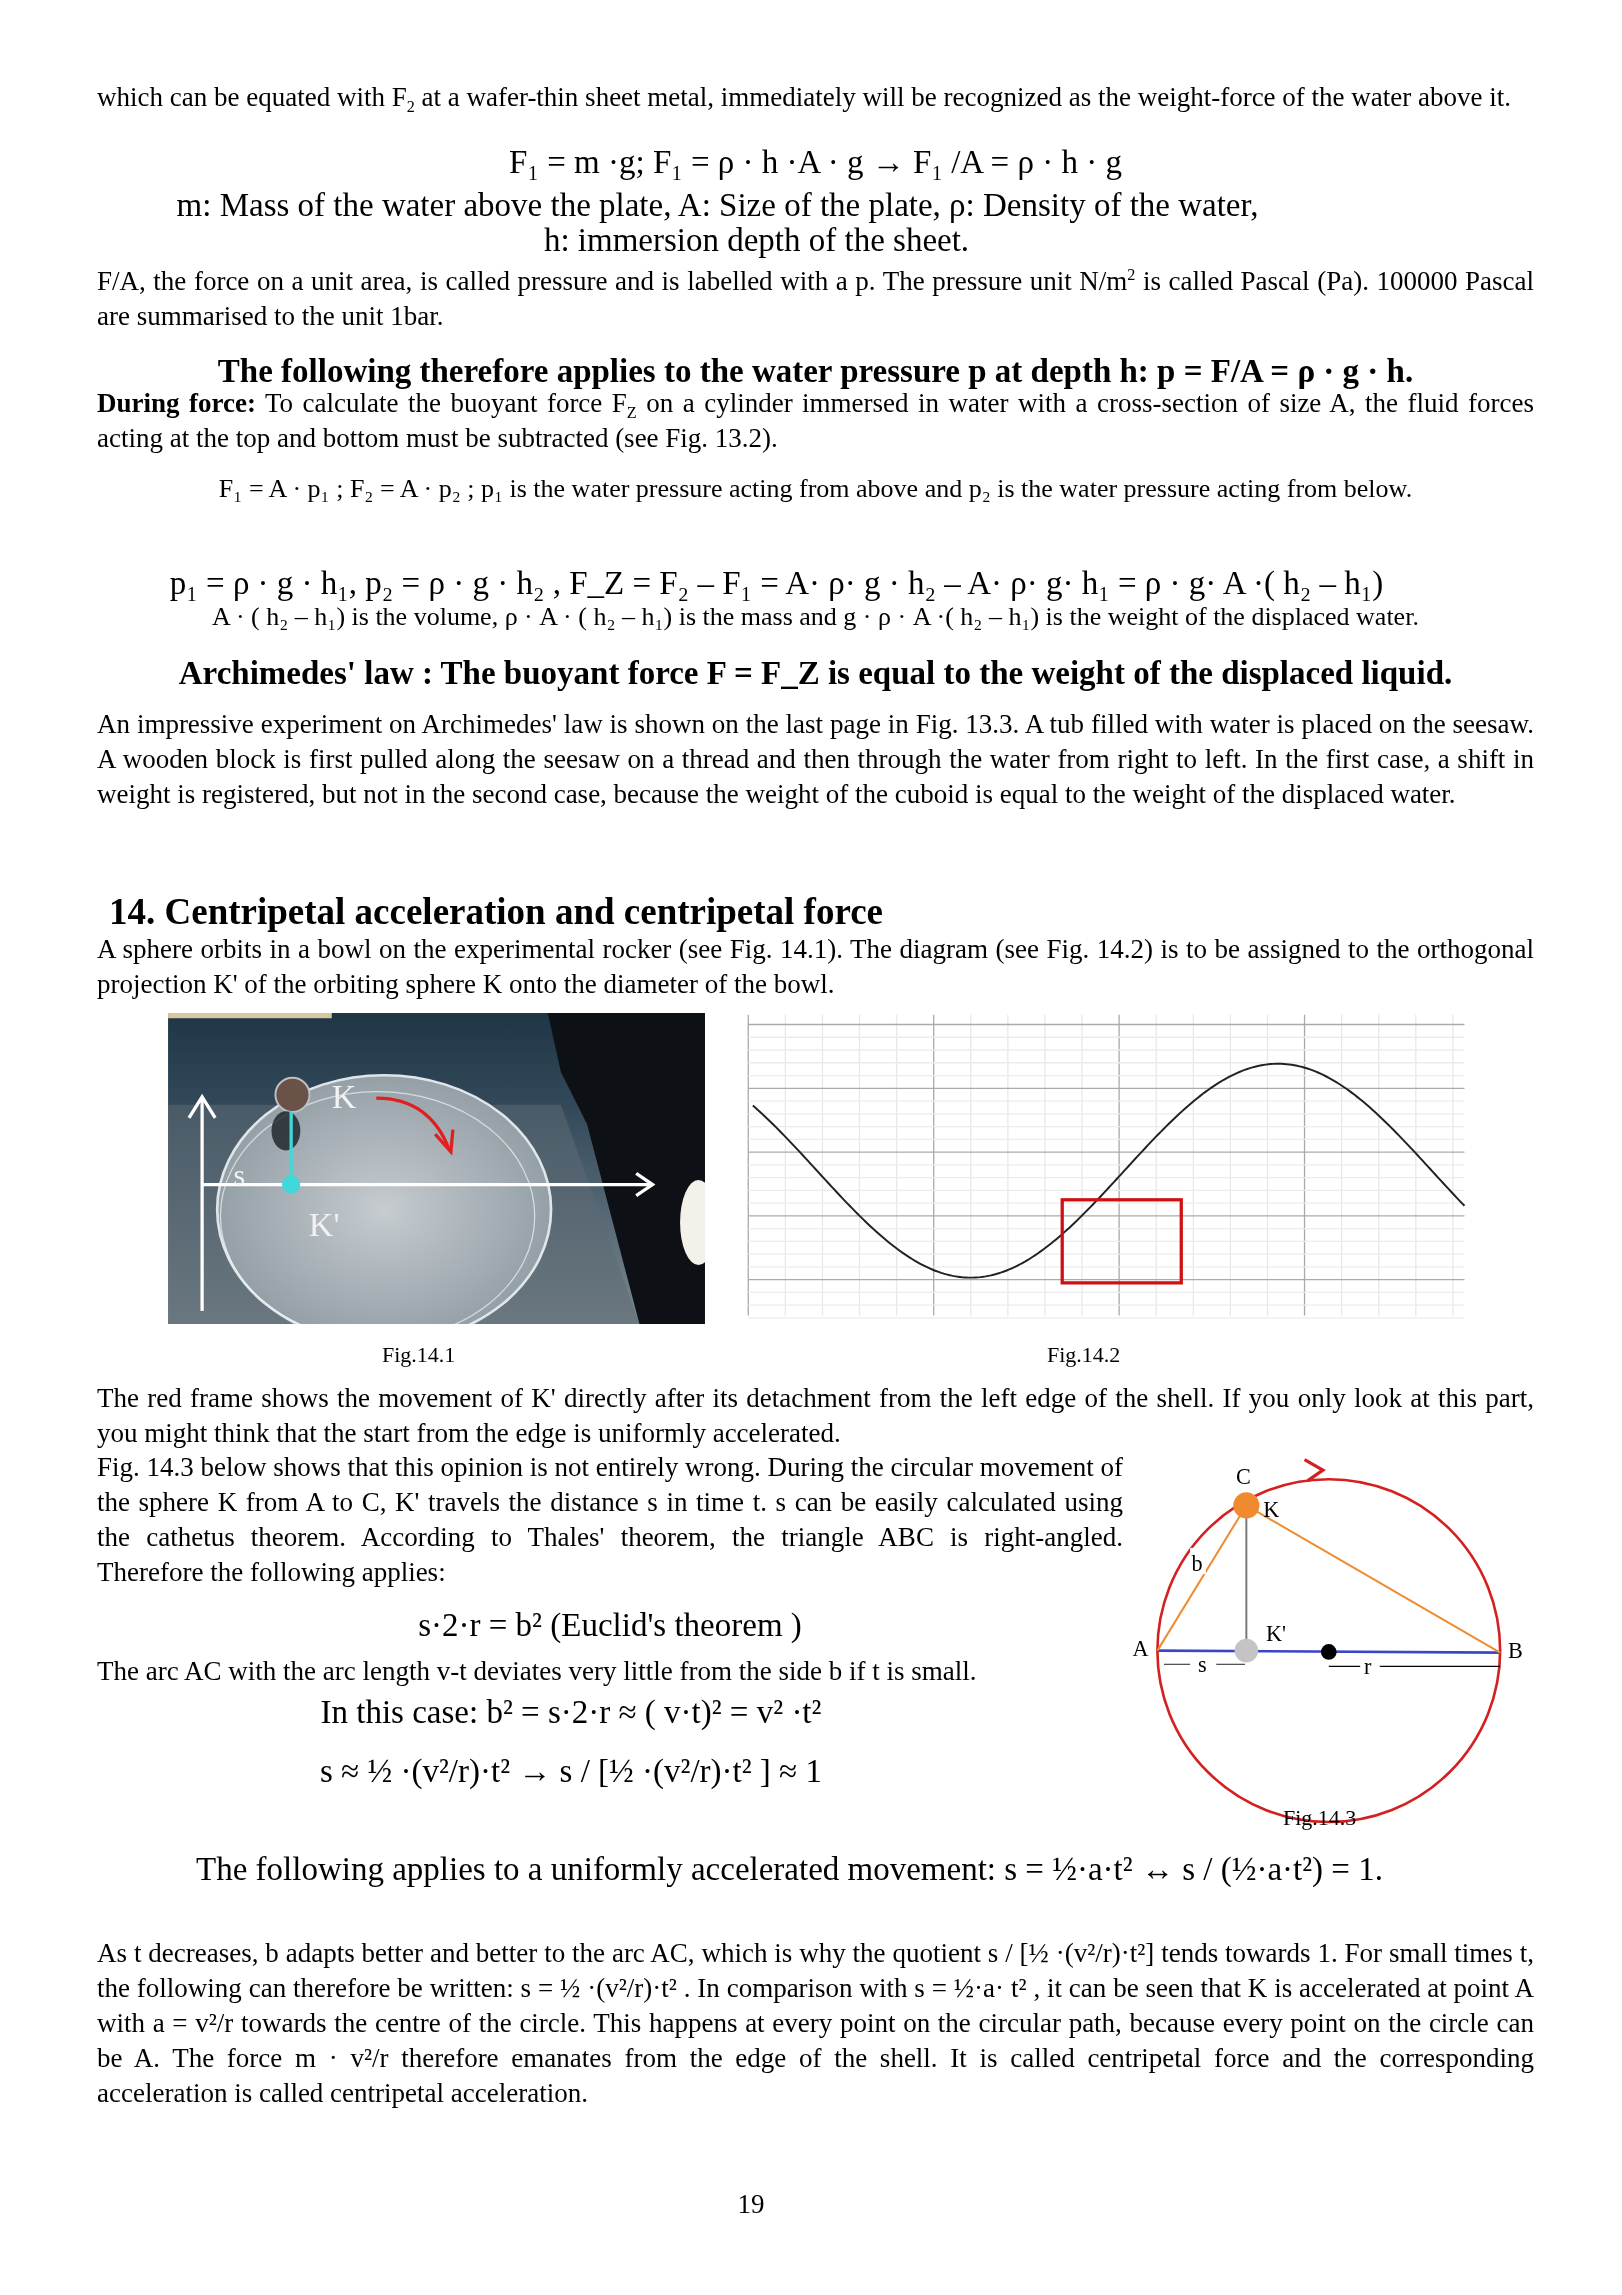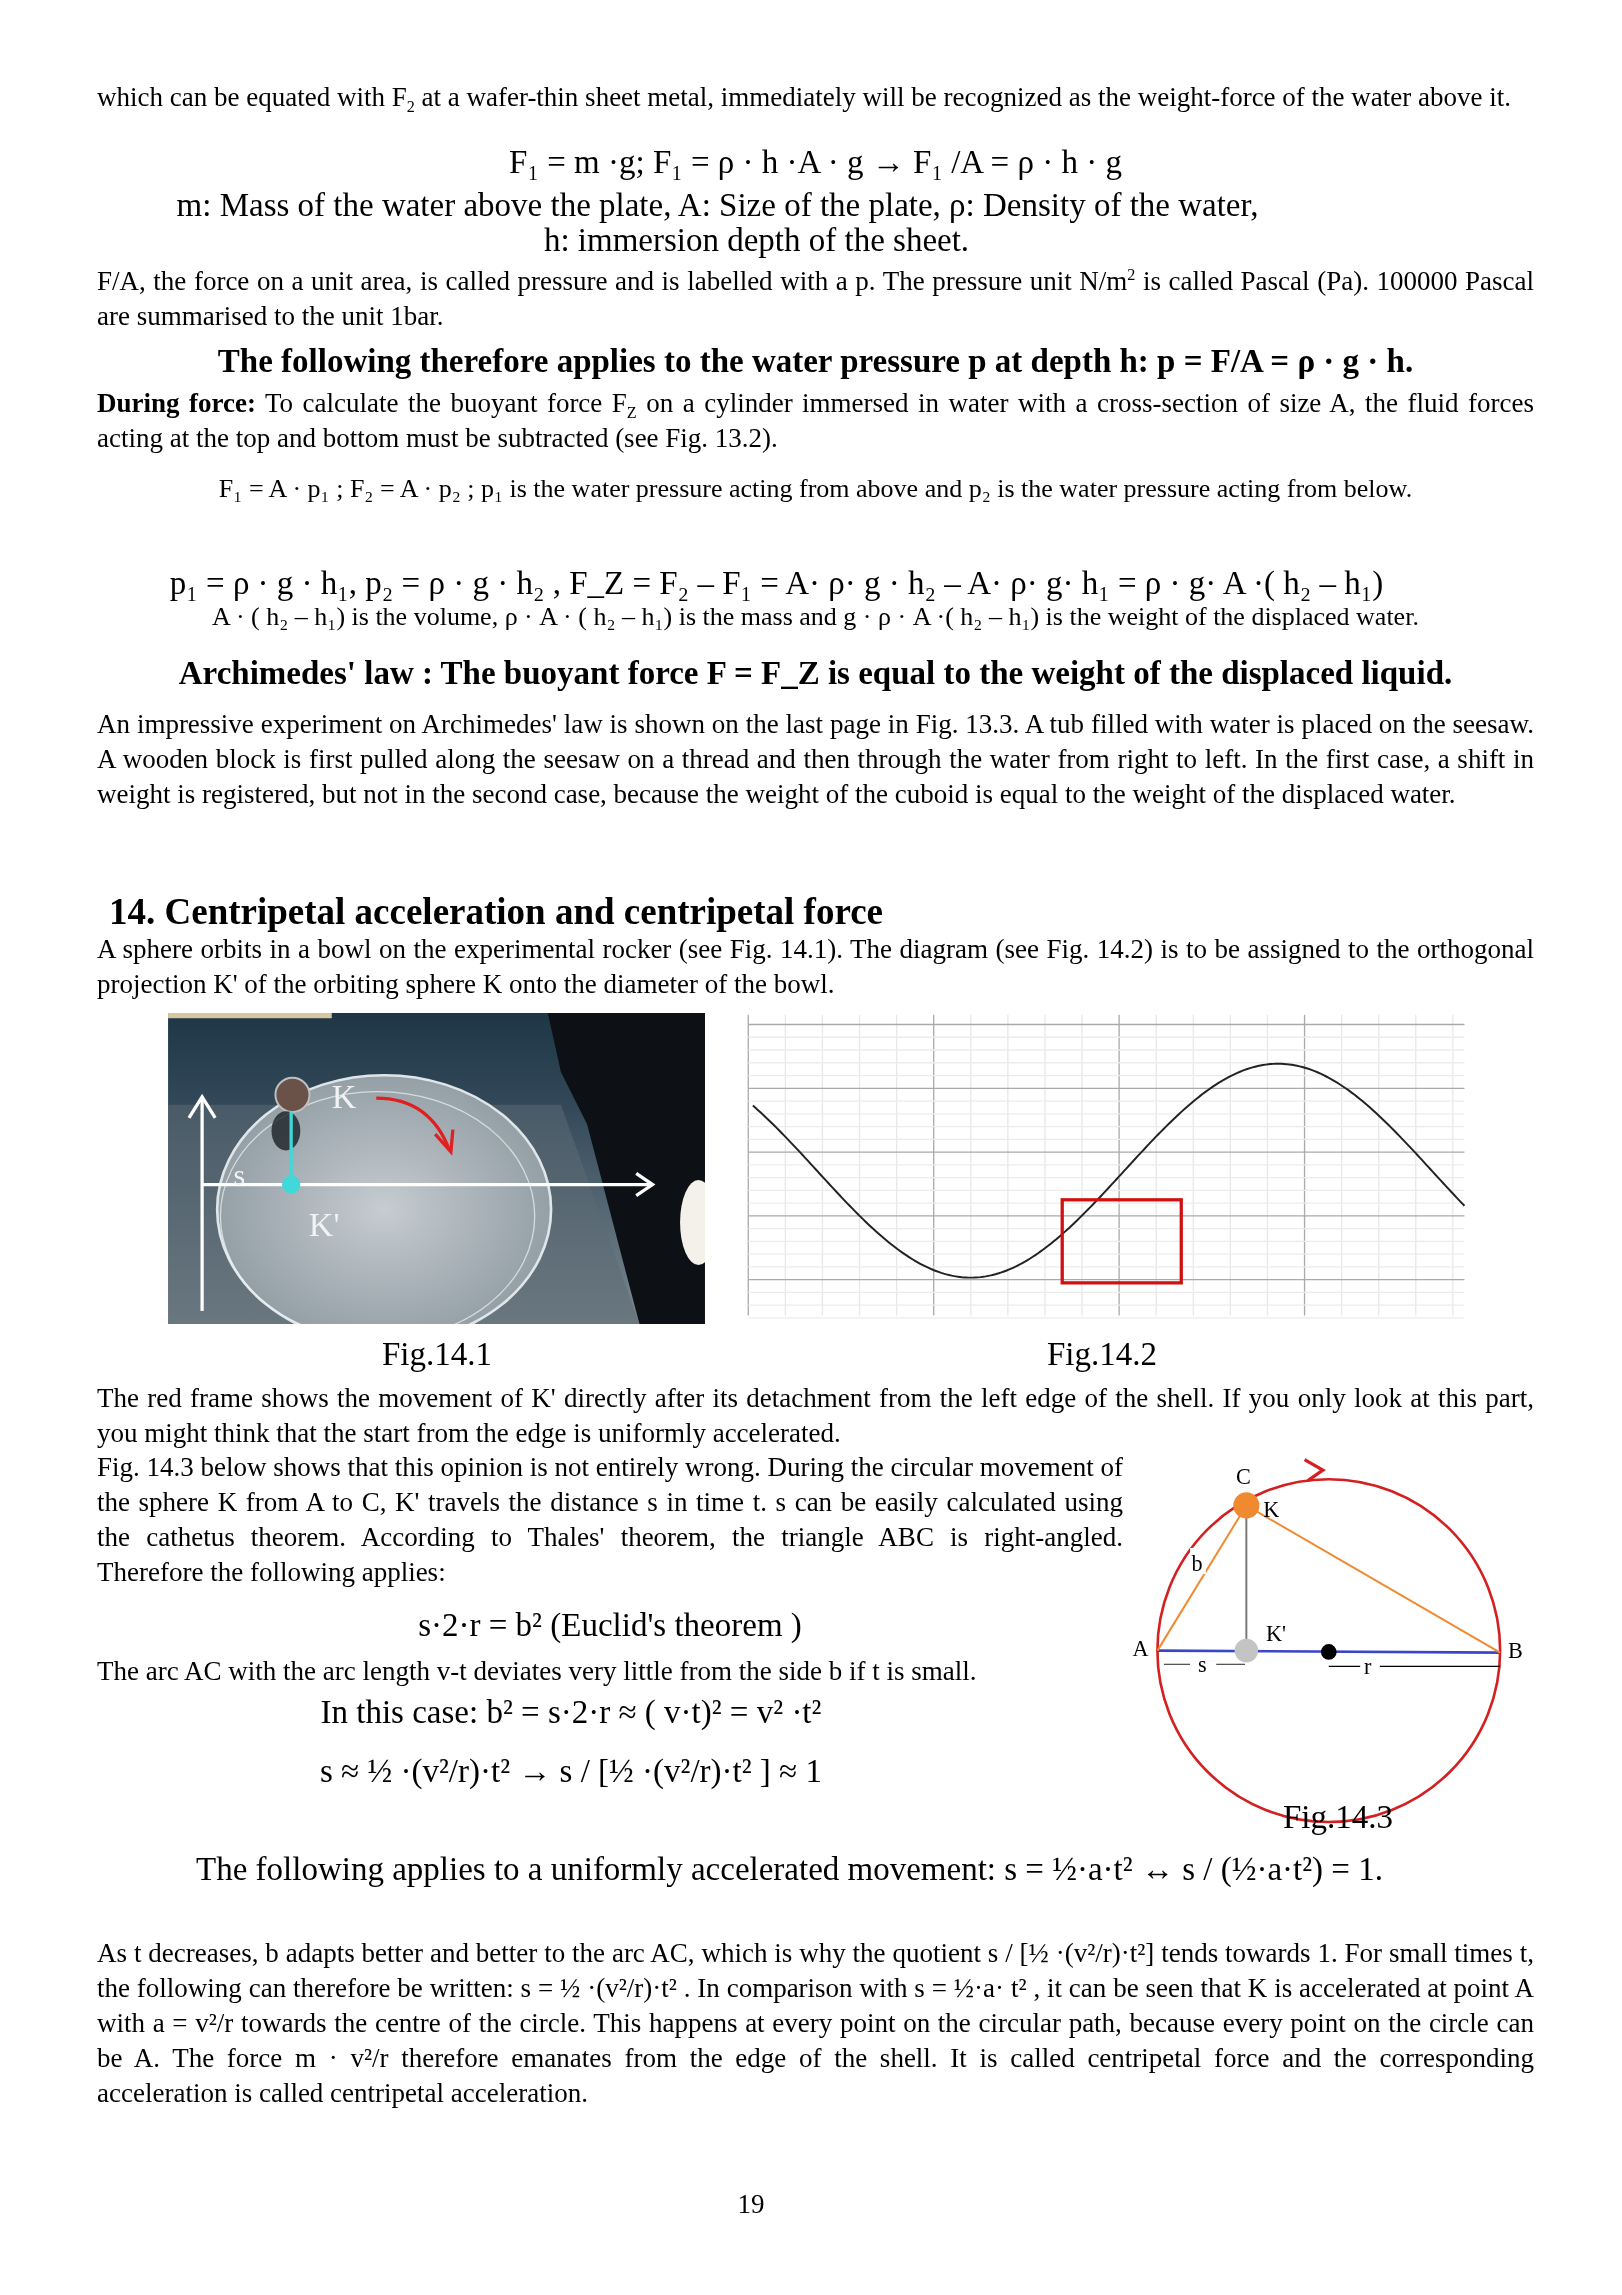--- a/index.html
+++ b/index.html
@@ -6,38 +6,38 @@
   body { width: 1622px; height: 2295px; position: relative; overflow: hidden;
          font-family: "Liberation Serif", "DejaVu Serif", serif; color: #000; }
   .page { position: absolute; left: 97px; top: 0; width: 1437px; }
   .p { position: absolute; left: 0; width: 1437px; font-size: 27px; line-height: 35px; text-align: justify; }
   .p.last-left { text-align: left; }
   .c { position: absolute; left: 0; width: 1437px; font-size: 33px; line-height: 35px; text-align: center; white-space: nowrap; }
   .b { font-weight: bold; }
   .red { color: #000000; font-weight: bold; }
   sub, sup { font-size: 60%; line-height: 0; }
   h2 { position: absolute; left: 0; margin: 12px; font-size: 37px; font-weight: bold; line-height: 46px; }
-  .cap { position: absolute; font-size: 33px; line-height: 33px; }
+  .cap { position: absolute; font-size: 22px; line-height: 33px; }
   svg text { font-family: "Liberation Serif", "DejaVu Serif", serif; }
   .pageno { position: absolute; left: 0; width: 1502px; top: 2189px; text-align: center; font-size: 27px; }
 </style>
 </head>
 <body>
 
 <div class="page">
 
   <div class="p" style="top:80px"><span>which can be equated with F</span><sub>2</sub><span> at a wafer-thin sheet metal, immediately will be recognized  as the weight-force of the water above it.</span></div>
 
   <div class="c" style="top:145px">F₁ = m ·g;   F₁ = ρ · h ·A · g   →    F₁ /A =  ρ · h · g</div>
   <div class="c" style="top:188px; left:-98px">m: Mass of the water above the plate,  A: Size of the plate, ρ: Density of the water,</div>
   <div class="c" style="top:223px; left:-59px">h: immersion depth of the sheet.</div>
 
   <div class="p" style="top:264px"><span>F/A, the force on a unit area, is called pressure and is labelled with a p. The pressure unit N/m</span><sup>2</sup><span> is called Pascal (Pa). 100000 Pascal are summarised to the unit 1bar.</span></div>
 
-  <div class="c b" style="top:344px">The following therefore applies to the water pressure p at depth h:   p = F/A = ρ · g · h.</div>
+  <div class="c b" style="top:354px">The following therefore applies to the water pressure p at depth h:   p = F/A = ρ · g · h.</div>
 
   <div class="p" style="top:386px"><span class="b">During force:</span><span> To calculate the buoyant force F</span><sub>Z</sub><span> on a cylinder immersed in water with a cross-section of size A, the fluid forces acting at the top and bottom must be subtracted (see Fig. 13.2).</span></div>
 
   <div class="c" style="top:471px; font-size:26px">F₁ = A · p₁ ;  F₂ = A · p₂  ;   p₁ is the water pressure acting from above and p₂ is the water pressure acting from below.</div>
   <div class="c" style="top:566px; left:-39px">p₁ = ρ · g · h₁,       p₂ = ρ · g · h₂ ,      F_Z =  F₂ – F₁  =  A· ρ· g · h₂ – A· ρ· g· h₁  =   ρ · g· A ·( h₂ – h₁)</div>
   <div class="c" style="top:599px; font-size:26px">A · ( h₂ – h₁)  is the volume,  ρ · A · ( h₂ – h₁)  is the mass and  g · ρ · A ·( h₂ – h₁) is the weight of the displaced water.</div>
 
   <div class="c" style="top:656px"><span class="b">Archimedes' law : </span><span class="red">The buoyant force F = F_Z is equal to the weight of the displaced liquid.</span></div>
 
   <div class="p last-left" style="top:707px; text-align:justify">An impressive experiment on Archimedes' law is shown on the last page in Fig. 13.3. A tub filled with water is placed on the seesaw. A wooden block is first pulled along the seesaw on a thread and then through the water from right to left. In the first case, a shift in weight is registered, but not in the second case, because the weight of the cuboid is equal to the weight of the displaced water.</div>

